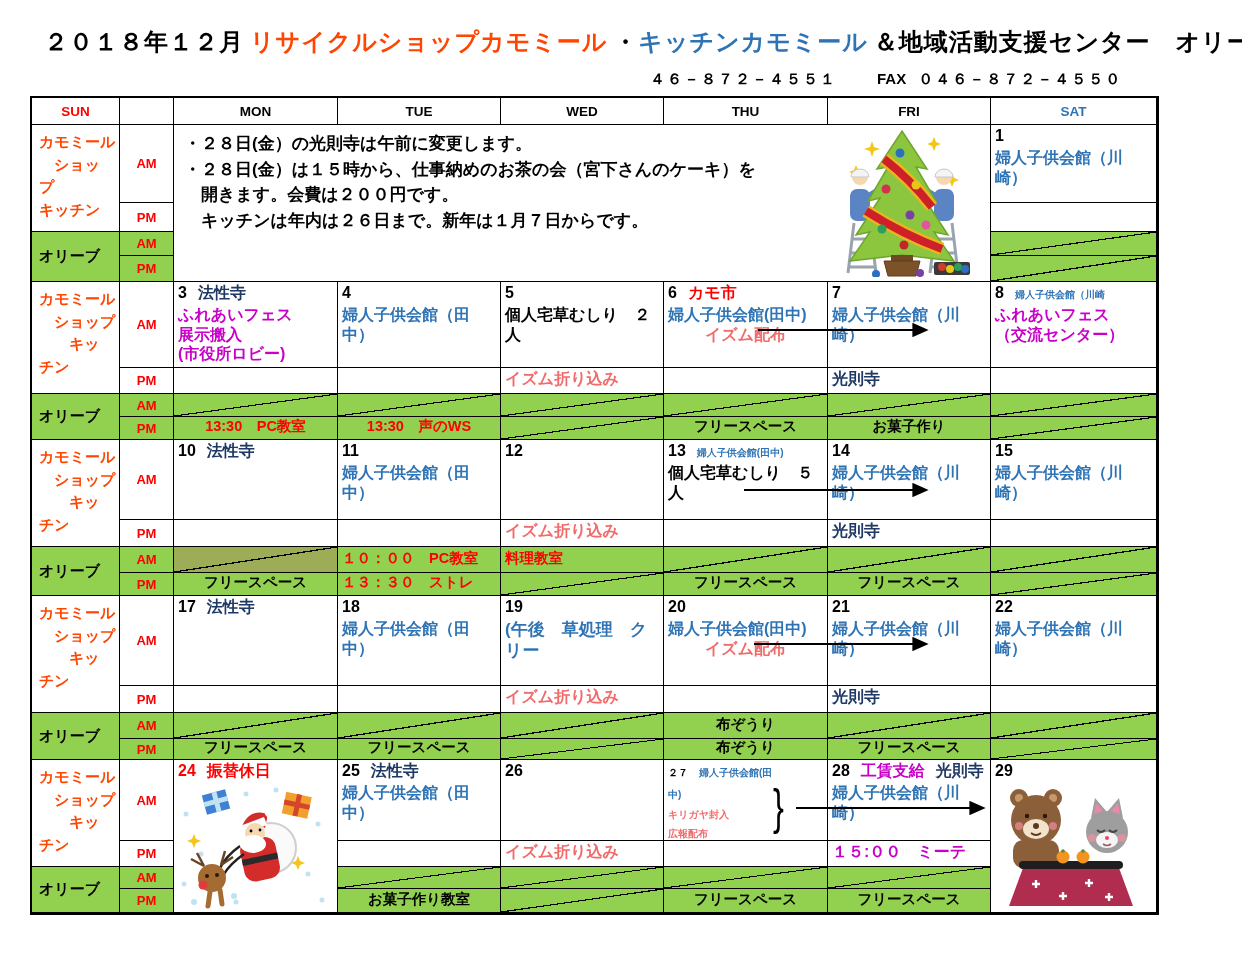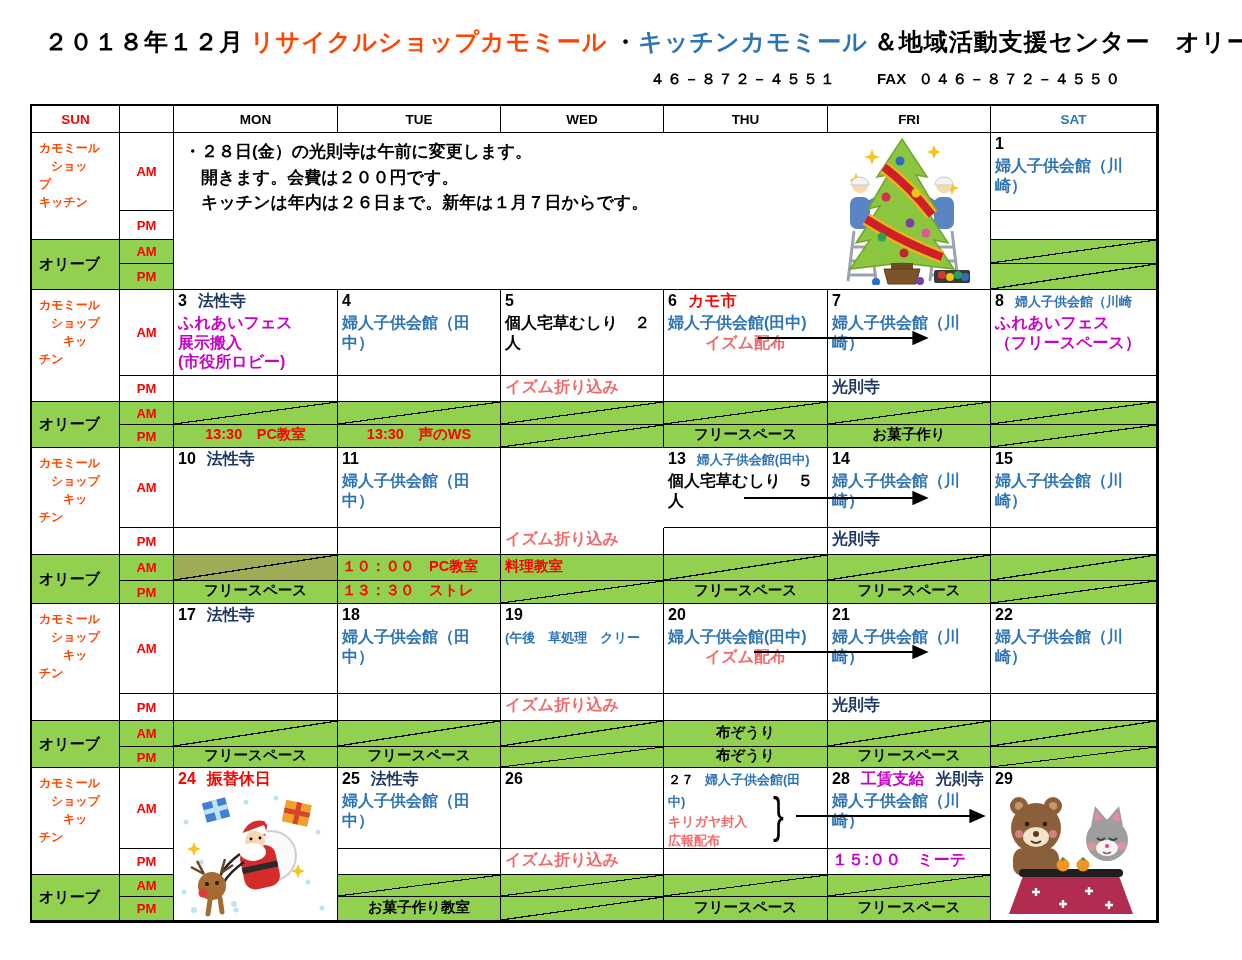--- a/index.html
+++ b/index.html
@@ -3,42 +3,42 @@
 <meta charset="utf-8">
 <style>
 html,body{margin:0;padding:0;background:#fff}
 .page{position:relative;width:1242px;height:960px;background:#fff;overflow:hidden;
   font-family:"Liberation Sans","DejaVu Sans",sans-serif;font-weight:bold;color:#000}
 .title{position:absolute;left:44px;top:26px;font-size:24px;letter-spacing:1px;white-space:nowrap}
 .t-or{color:#FF4500}.t-bl{color:#2E74B5}
 .title .seg{margin-right:6px}
 .contact{position:absolute;left:650px;top:70px;font-size:15px;letter-spacing:2px;white-space:nowrap}
 .contact .faxlb{margin:0 12px 0 40px;letter-spacing:0}
-.cal{position:absolute;left:30px;top:104px;width:1125px;height:815px;display:grid;
+.cal{position:absolute;left:30px;top:96px;width:1125px;height:815px;display:grid;
   grid-template-columns:88px 54px 164px 163px 163px 164px 163px 166px;
   grid-template-rows:27px 78px 29px 24px 26px 86px 26px 23px 23px 80px 27px 26px 23px 90px 27px 26px 21px 81px 26px 22px 24px;
   border:2px solid #000;background:#fff}
 .cell{border-right:1.5px solid #000;border-bottom:1.5px solid #000;overflow:hidden;position:relative;box-sizing:border-box;padding:1px 4px}
 .hd{display:flex;align-items:center;justify-content:center;font-size:13.5px;padding:0}
 .hd-sun{color:#FF0000}.hd-sat{color:#2E74B5}
 .green{background:#92D050}
 .dark{background:#9DAC57}
 .diag{background-image:linear-gradient(to bottom right,transparent 48.7%,#000 48.7%,#000 51.3%,transparent 51.3%)}
 .plbl{display:flex;align-items:center;justify-content:center;color:#FF0000;font-size:13px;padding:0}
-.lblK{color:#FF4500;font-size:12px;white-space:pre-line;line-height:1.5;padding:6px 2px 0 7px}
+.lblK{color:#FF4500;font-size:15px;white-space:pre-line;line-height:1.5;padding:6px 2px 0 7px}
 .lblO{display:flex;align-items:center;font-size:15px;padding:0 0 0 7px}
 .vctr{display:flex;flex-direction:column;justify-content:center}
 .ln{font-size:16px;line-height:1.24}
 .ln:first-child{margin-bottom:2px}
 .ln span+span{margin-left:11px}
 .ctr{text-align:center}
 .ovc .ln{font-size:14.5px;line-height:1.1}
 .num,.black{color:#000}.red{color:#FF0000}.dred{color:#000000}.blue{color:#2E74B5}
 .navy{color:#1F3864}.mag{color:#C800C8}.salmon{color:#F26B6B}
-.sm{font-size:13px}.xs{font-size:13px}
+.sm{font-size:10px}.xs{font-size:17px}
 .notice{padding:6px 0 0 10px;font-size:17px;line-height:25.5px}
 .notice .nln{white-space:pre}
 .treewrap{position:absolute;right:0px;top:2px}
 .arrows{position:absolute;left:0;top:0;z-index:3;pointer-events:none}
 .brace{position:absolute;left:738px;top:683px;font-size:50px;font-weight:normal;line-height:52px;transform:scaleX(.65);z-index:4}
 .illus{position:absolute}
 </style>
 </head>
 <body>
 
@@ -62,20 +62,21 @@
 プ
 キッチン</div>
     <div class="cell plbl" style="grid-area:2/2/3/3">AM</div>
     <div class="cell plbl" style="grid-area:3/2/4/3">PM</div>
     <div class="cell lblO green" style="grid-area:4/1/6/2">オリーブ</div>
     <div class="cell plbl green" style="grid-area:4/2/5/3">AM</div>
     <div class="cell plbl green" style="grid-area:5/2/6/3">PM</div>
 
     <div class="cell notice" style="grid-area:2/3/6/8">
       <div class="nln">・２８日(金）の光則寺は午前に変更します。</div>
+      <div class="nln">・２８日(金）は１５時から、仕事納めのお茶の会（宮下さんのケーキ）を</div>
       <div class="nln">　開きます。会費は２００円です。</div>
       <div class="nln">　キッチンは年内は２６日まで。新年は１月７日からです。</div>
       <div class="treewrap">
         <svg width="178" height="150" viewBox="0 0 178 150">
           <path d="M60,14 l2,6 6,2 -6,2 -2,6 -2,-6 -6,-2 6,-2 z" fill="#F5C518"></path>
           <path d="M122,10 l2,5 5,2 -5,2 -2,5 -2,-5 -5,-2 5,-2 z" fill="#F5C518"></path>
           <path d="M44,38 l2,5 5,2 -5,2 -2,5 -2,-5 -5,-2 5,-2 z" fill="#F5C518"></path>
           <path d="M140,46 l2,5 5,2 -5,2 -2,5 -2,-5 -5,-2 5,-2 z" fill="#F5C518"></path>
           <path d="M42,96 L36,146 M58,96 L64,146 M40,112 h20 M38,126 h23 M36,140 h27" stroke="#9AA4AE" stroke-width="3" fill="none"></path>
           <path d="M124,96 L118,146 M140,96 L146,146 M122,112 h20 M120,126 h23 M118,140 h27" stroke="#9AA4AE" stroke-width="3" fill="none"></path>
@@ -176,21 +177,21 @@
     <div class="cell" style="grid-area:7/7/8/8">
         <div class="ln"><span class="navy">光則寺</span></div>
       </div>
     <div class="cell green diag" style="grid-area:8/7/9/8"></div>
     <div class="cell green vctr ovc" style="grid-area:9/7/10/8">
         <div class="ln ctr"><span class="dred">お菓子作り</span></div>
       </div>
     <div class="cell" style="grid-area:6/8/7/9">
         <div class="ln"><span class="num">8</span><span class="blue sm">婦人子供会館（川崎</span></div>
         <div class="ln"><span class="mag">ふれあいフェス</span></div>
-        <div class="ln"><span class="mag">（フリースペース）</span></div>
+        <div class="ln"><span class="mag">（交流センター）</span></div>
       </div>
     <div class="cell" style="grid-area:7/8/8/9"></div>
     <div class="cell green diag" style="grid-area:8/8/9/9"></div>
     <div class="cell green diag" style="grid-area:9/8/10/9"></div>
 
     <div class="cell lblK" style="grid-area:10/1/12/2">カモミール
 　ショップ
 　　キッ
 チン</div>
     <div class="cell plbl" style="grid-area:10/2/11/3">AM</div>
@@ -210,20 +211,23 @@
     <div class="cell" style="grid-area:10/4/11/5">
         <div class="ln"><span class="num">11</span></div>
         <div class="ln"><span class="blue">婦人子供会館（田中）</span></div>
       </div>
     <div class="cell" style="grid-area:11/4/12/5"></div>
     <div class="cell green vctr ovc" style="grid-area:12/4/13/5">
         <div class="ln"><span class="red">１０：００　PC教室</span></div>
       </div>
     <div class="cell green vctr ovc" style="grid-area:13/4/14/5">
         <div class="ln"><span class="red">１３：３０　ストレ</span></div>
+      </div>
+    <div class="cell" style="grid-area:10/5/11/6">
+        <div class="ln"><span class="num">12</span></div>
       </div>
     <div class="cell" style="grid-area:11/5/12/6">
         <div class="ln"><span class="salmon">イズム折り込み</span></div>
       </div>
     <div class="cell green vctr ovc" style="grid-area:12/5/13/6">
         <div class="ln"><span class="red">料理教室</span></div>
       </div>
     <div class="cell green diag" style="grid-area:13/5/14/6"></div>
     <div class="cell" style="grid-area:10/6/11/7">
         <div class="ln"><span class="num">13</span><span class="blue sm">婦人子供会館(田中)</span></div>

